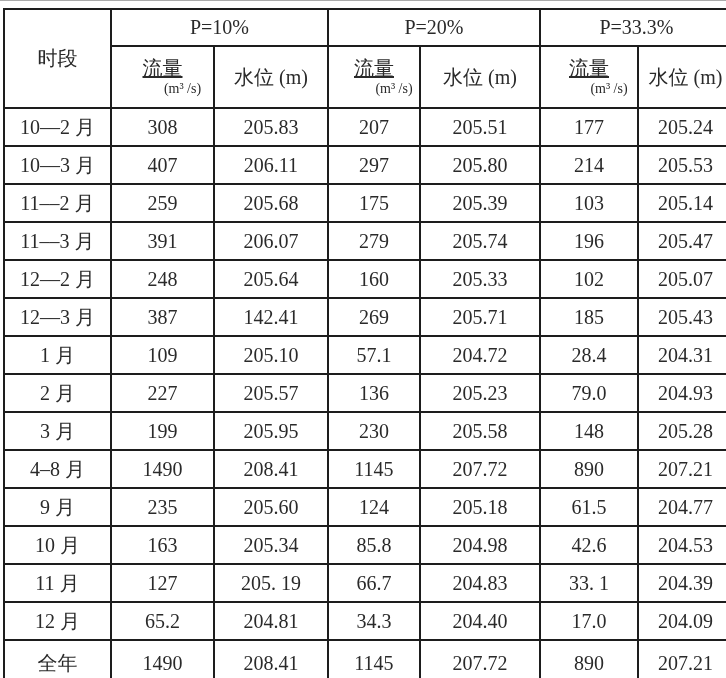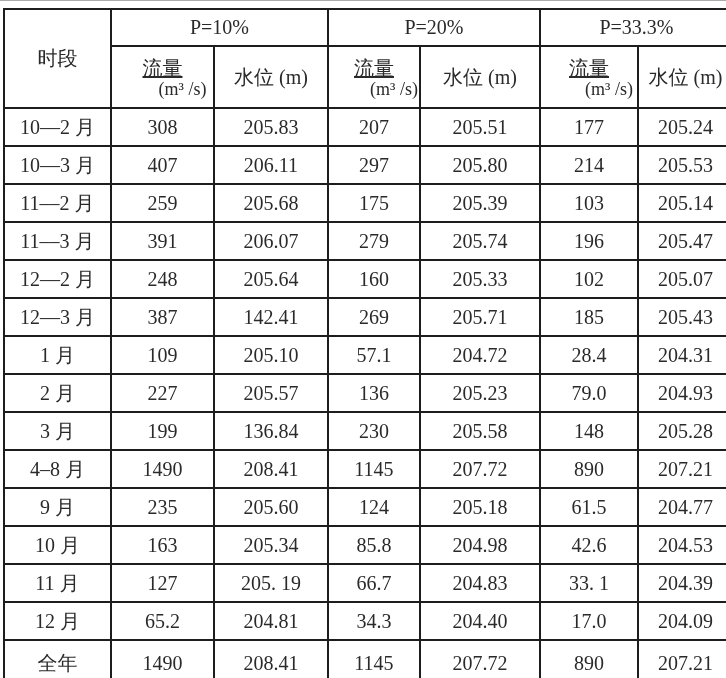--- a/index.html
+++ b/index.html
@@ -36,21 +36,21 @@
     padding: 0;
     color: #2a2a2a;
     overflow: hidden;
     white-space: nowrap;
   }
   tr.hrow1 { height: 37px; }
   tr.hrow2 { height: 62px; }
   tbody tr { height: 38px; }
   tbody tr.last-row { height: 46px; } 
   .flow-label { display: block; line-height: 24px; text-decoration: underline; }
-  .flow-unit  { display: block; font-size: 18px; line-height: 18px; margin-left: 40px; }
+  .flow-unit  { display: block; font-size: 14px; line-height: 18px; margin-left: 40px; }
 </style>
 </head>
 <body>
 
 <div class="page">
   <div class="top-crop-line"></div>
 
   <table class="data-table">
     <colgroup>
       <col style="width:107px">
@@ -155,21 +155,21 @@
           <td>227</td>
           <td>205.57</td>
           <td>136</td>
           <td>205.23</td>
           <td>79.0</td>
           <td>204.93</td>
         </tr>
         <tr>
           <td>3 月</td>
           <td>199</td>
-          <td>136.84</td>
+          <td>205.95</td>
           <td>230</td>
           <td>205.58</td>
           <td>148</td>
           <td>205.28</td>
         </tr>
         <tr>
           <td>4–8 月</td>
           <td>1490</td>
           <td>208.41</td>
           <td>1145</td>

